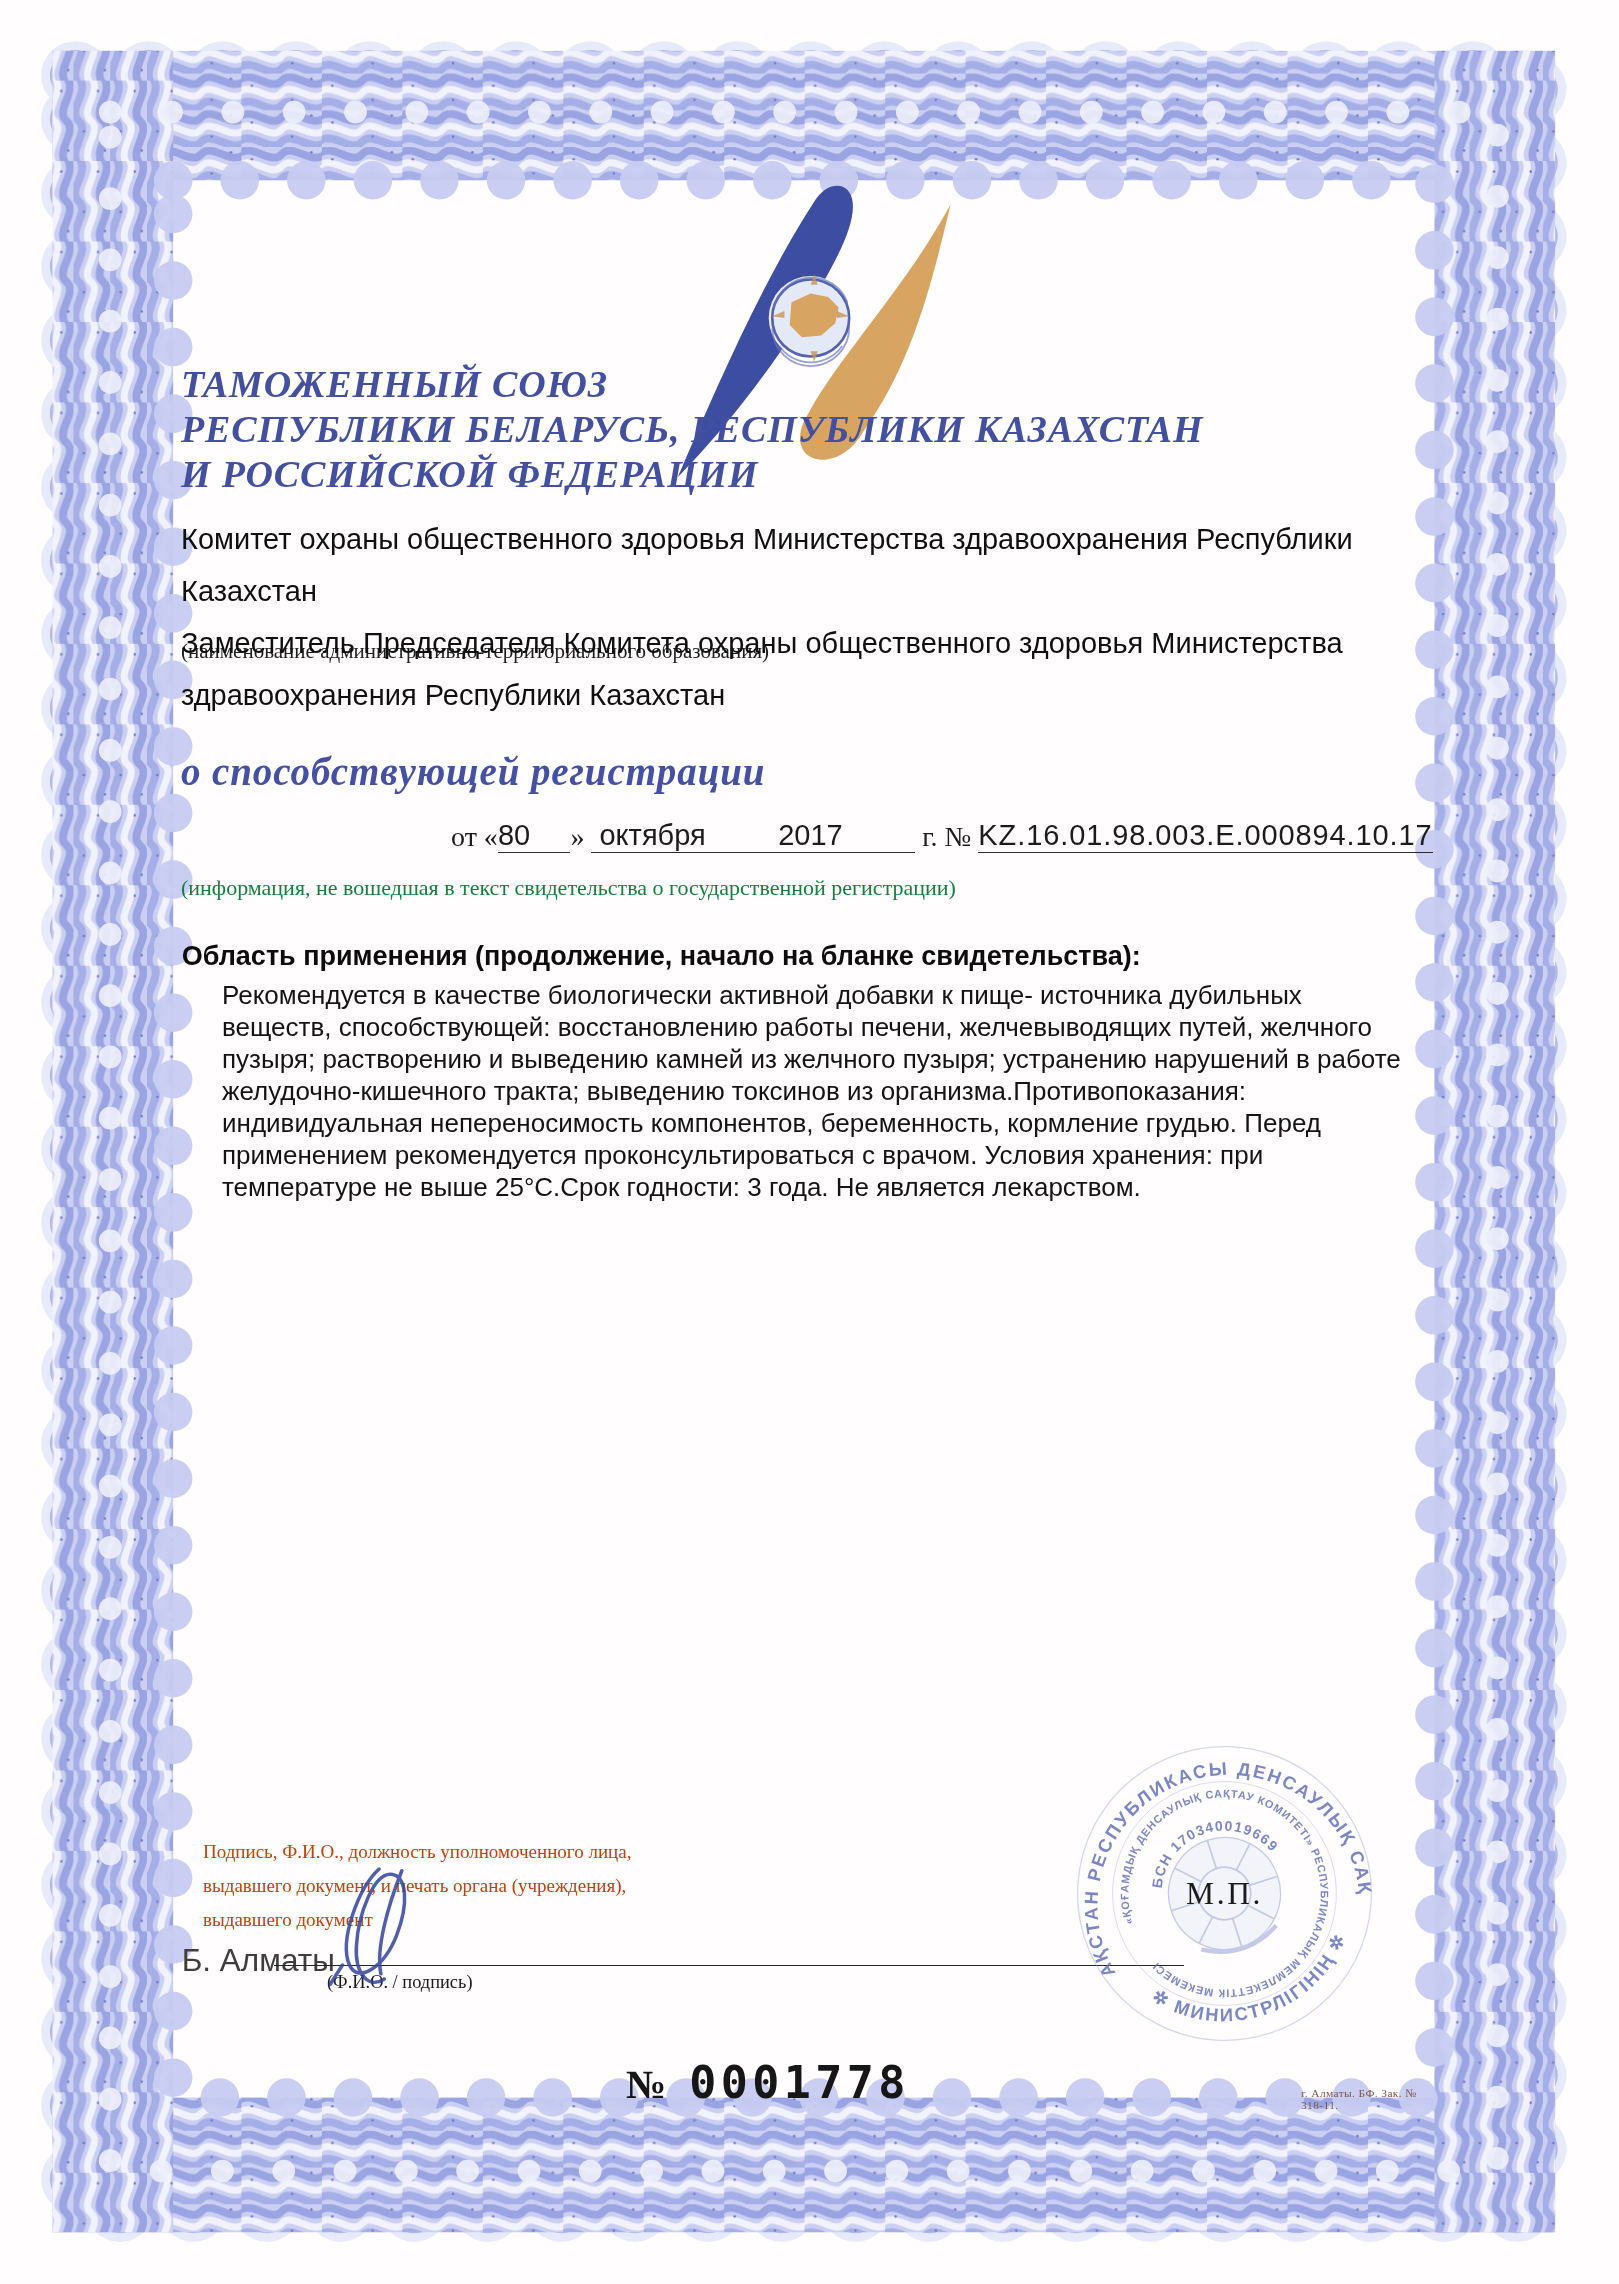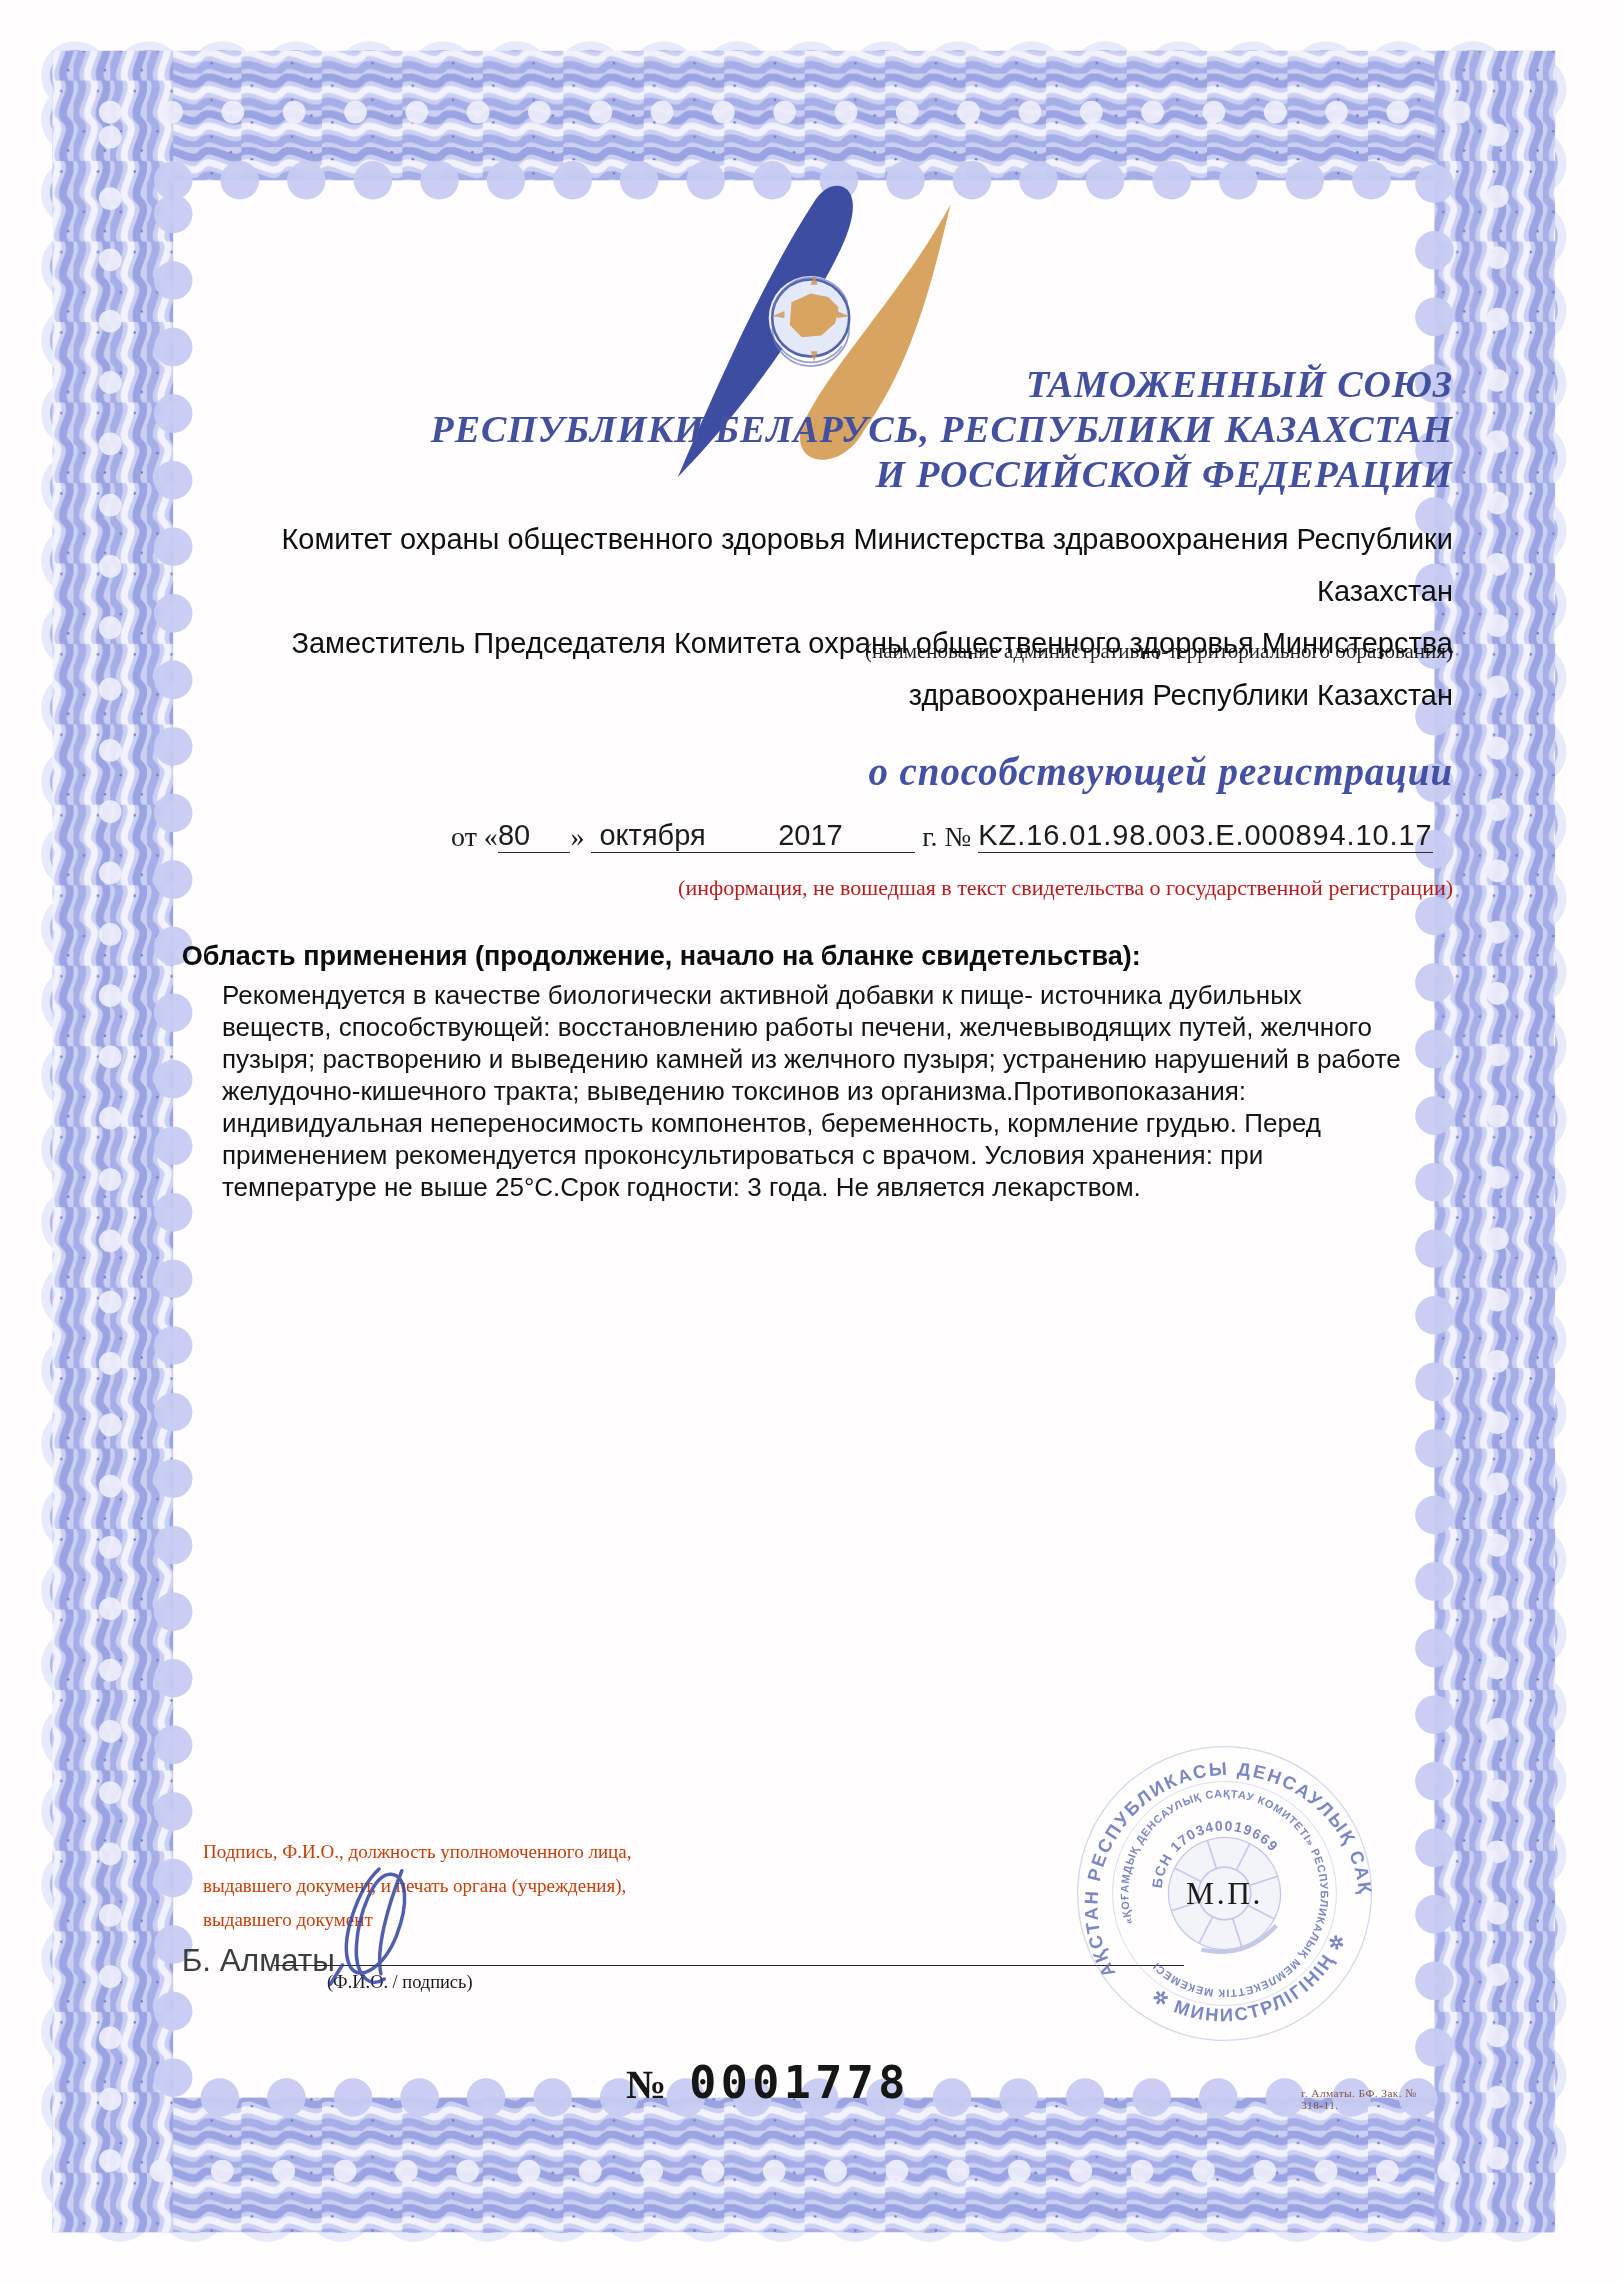--- a/index.html
+++ b/index.html
@@ -1,33 +1,33 @@
 <!DOCTYPE html>
 <html style="font-size:14px"><head>
 <meta charset="utf-8">
 <style>
   html,body{margin:0;padding:0;background:#ffffff;}
   .page{position:relative;width:1619px;height:2284px;background:#fffdfd;overflow:hidden;
         font-family:"Liberation Serif",serif;color:#1c1c1c;}
   .frame-svg{position:absolute;left:0;top:0;z-index:1;}
   .content{position:absolute;left:173px;top:0;width:1264px;height:100%;z-index:2;}
   .abs{position:absolute;}
-  .ctr{left:16px;width:100%;text-align:right;}
+  .ctr{left:8px;width:100%;text-align:left;}
   .ml{white-space:pre-line;}
   .org-title{top:362px;font-style:italic;font-weight:bold;font-size:38px;line-height:45px;
              color:#42509f;letter-spacing:0.9px;}
   .committee{top:513px;font-family:"Liberation Sans",sans-serif;font-size:29px;line-height:52px;color:#101010;}
   .terr-caption{top:639px;font-size:21px;color:#1e1e1e;}
   .doc-title{top:675px;font-style:italic;font-weight:bold;font-size:55px;letter-spacing:1.7px;color:#4350a4;}
   .doc-subtitle{top:749px;font-style:italic;font-weight:bold;font-size:39px;letter-spacing:0.9px;color:#4350a4;}
   .date-row{top:819px;left:278px;display:flex;align-items:flex-end;font-size:28px;white-space:pre;}
   .date-row .fill{font-family:"Liberation Sans",sans-serif;font-size:29px;}
   .u{border-bottom:1.7px solid #2b2b2b;white-space:pre;}
   .regnum{letter-spacing:0.9px;}
-  .info-caption{top:875px;font-size:22px;color:#b91c1c;}
+  .info-caption{top:875px;font-size:22px;color:#15803d;}
   .area-heading{top:941px;left:8.7px;font-family:"Liberation Sans",sans-serif;font-weight:bold;
                 font-size:27px;color:#0d0d0d;}
   .area-text{top:979px;left:7px;width:1260px;font-family:"Liberation Sans",sans-serif;
              font-size:26px;line-height:32px;color:#141414;margin-left:42px;}
   .sig-label{top:1835px;left:30px;font-size:19px;line-height:34px;color:#c2410c;}
   .signer-name{top:1942px;left:8.7px;font-family:"Liberation Sans",sans-serif;font-size:31.5px;color:#3e3e3e;}
   .sig-line{top:1965px;left:101px;width:910px;border-top:1.7px solid #262626;height:0;}
   .sig-caption{top:1972px;left:154px;font-size:18.4px;color:#1a1a1a;}
   .signature-svg{top:1862px;left:150px;}
   .stamp-svg{top:1723px;left:881px;}

